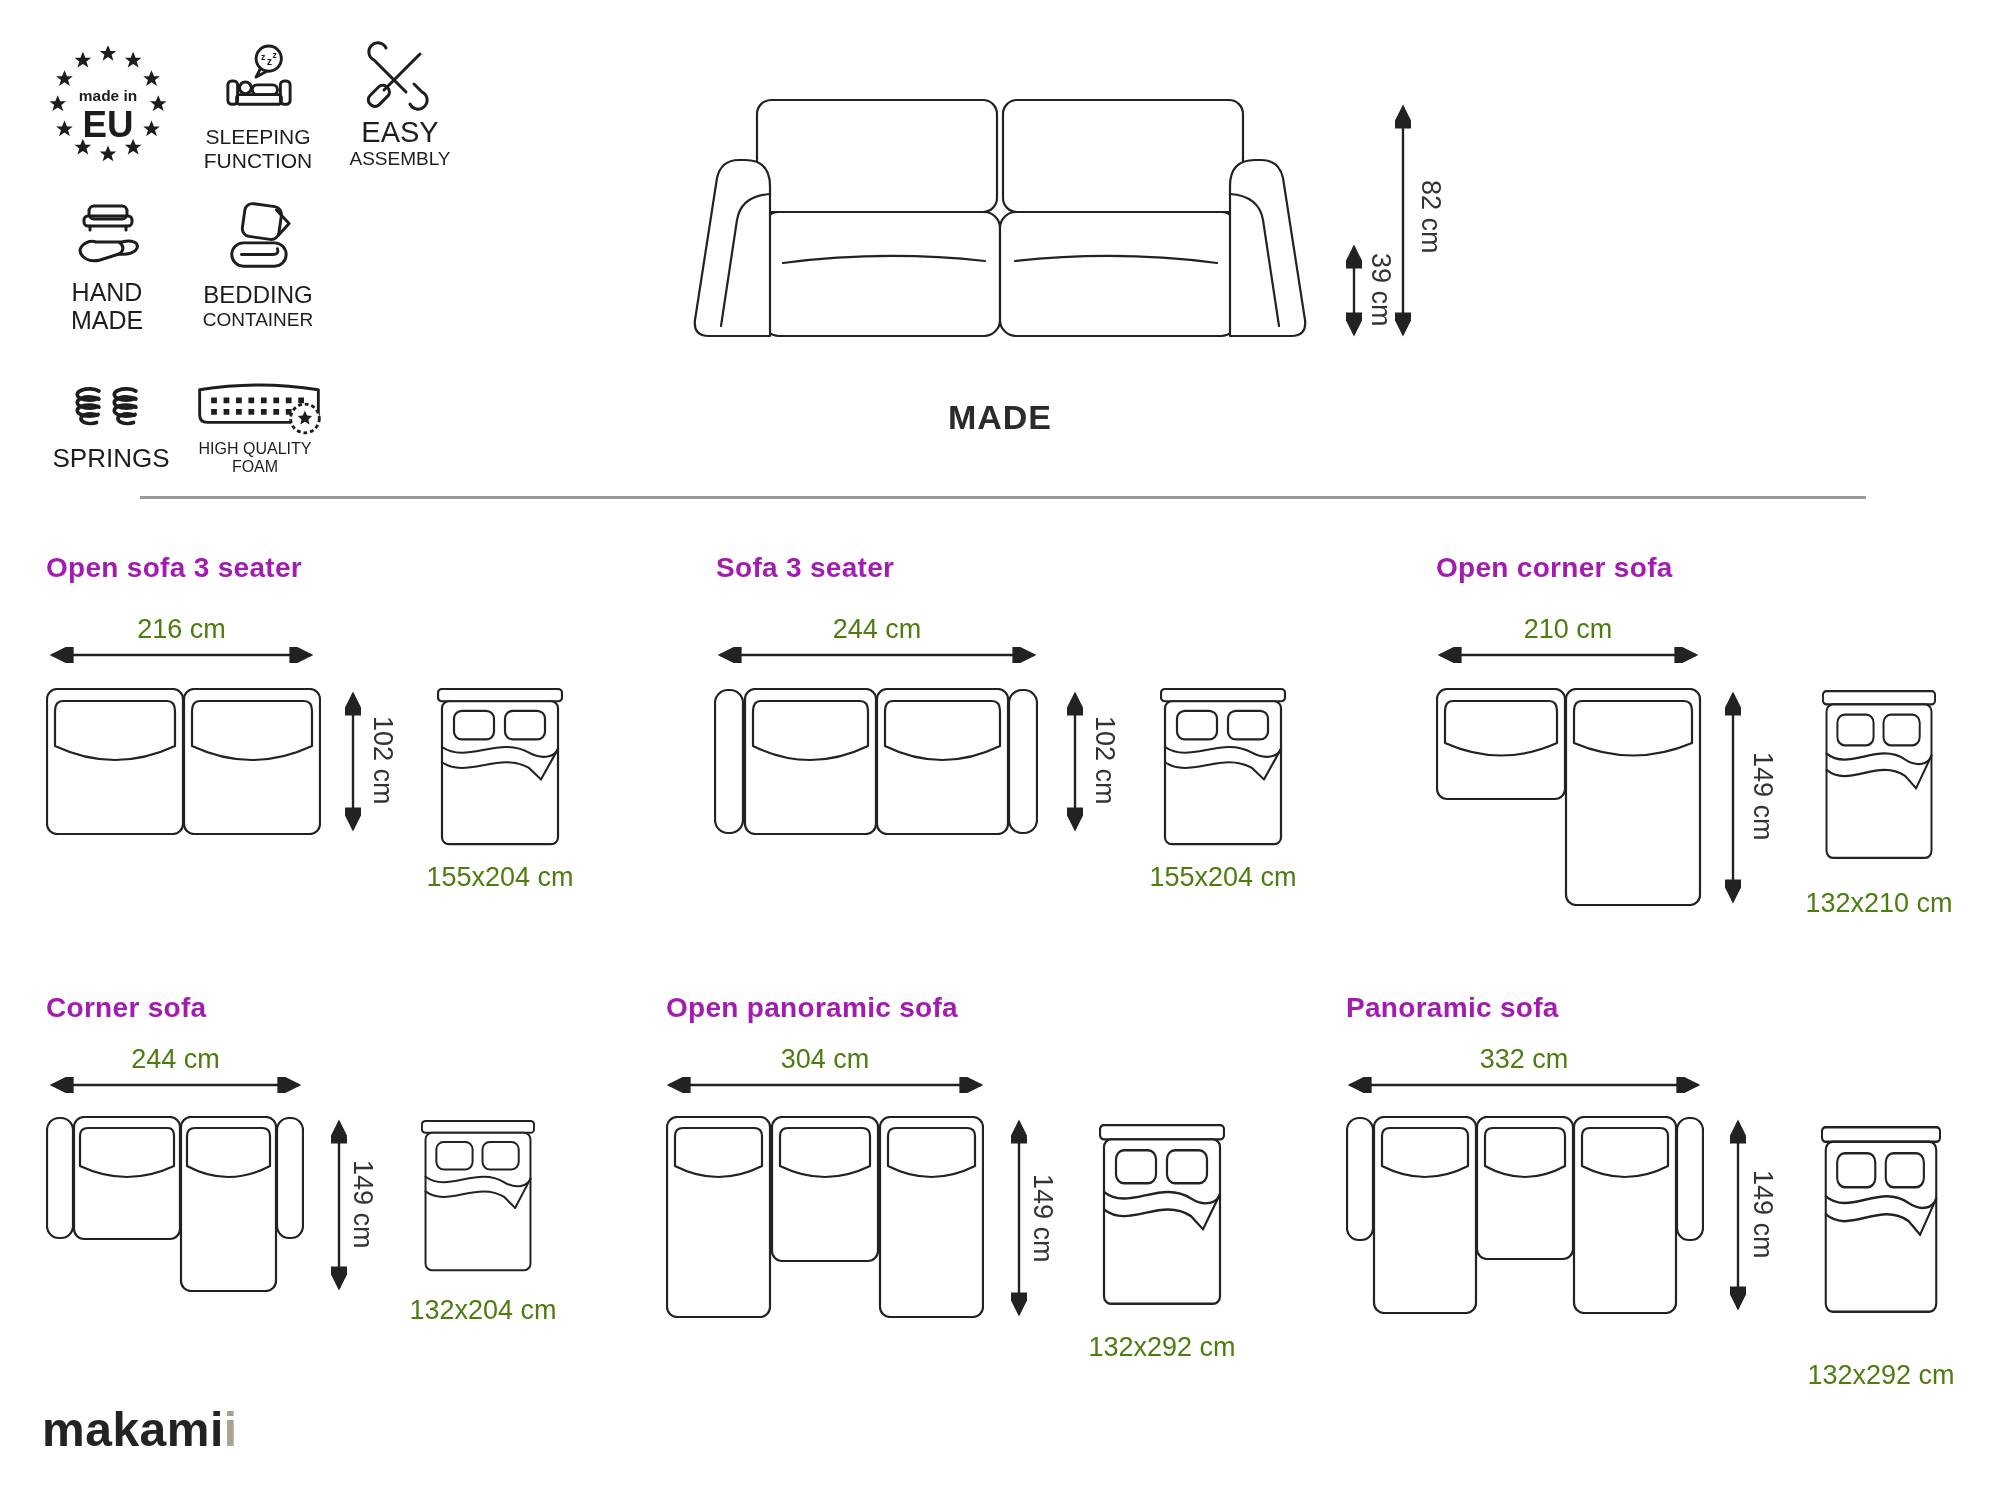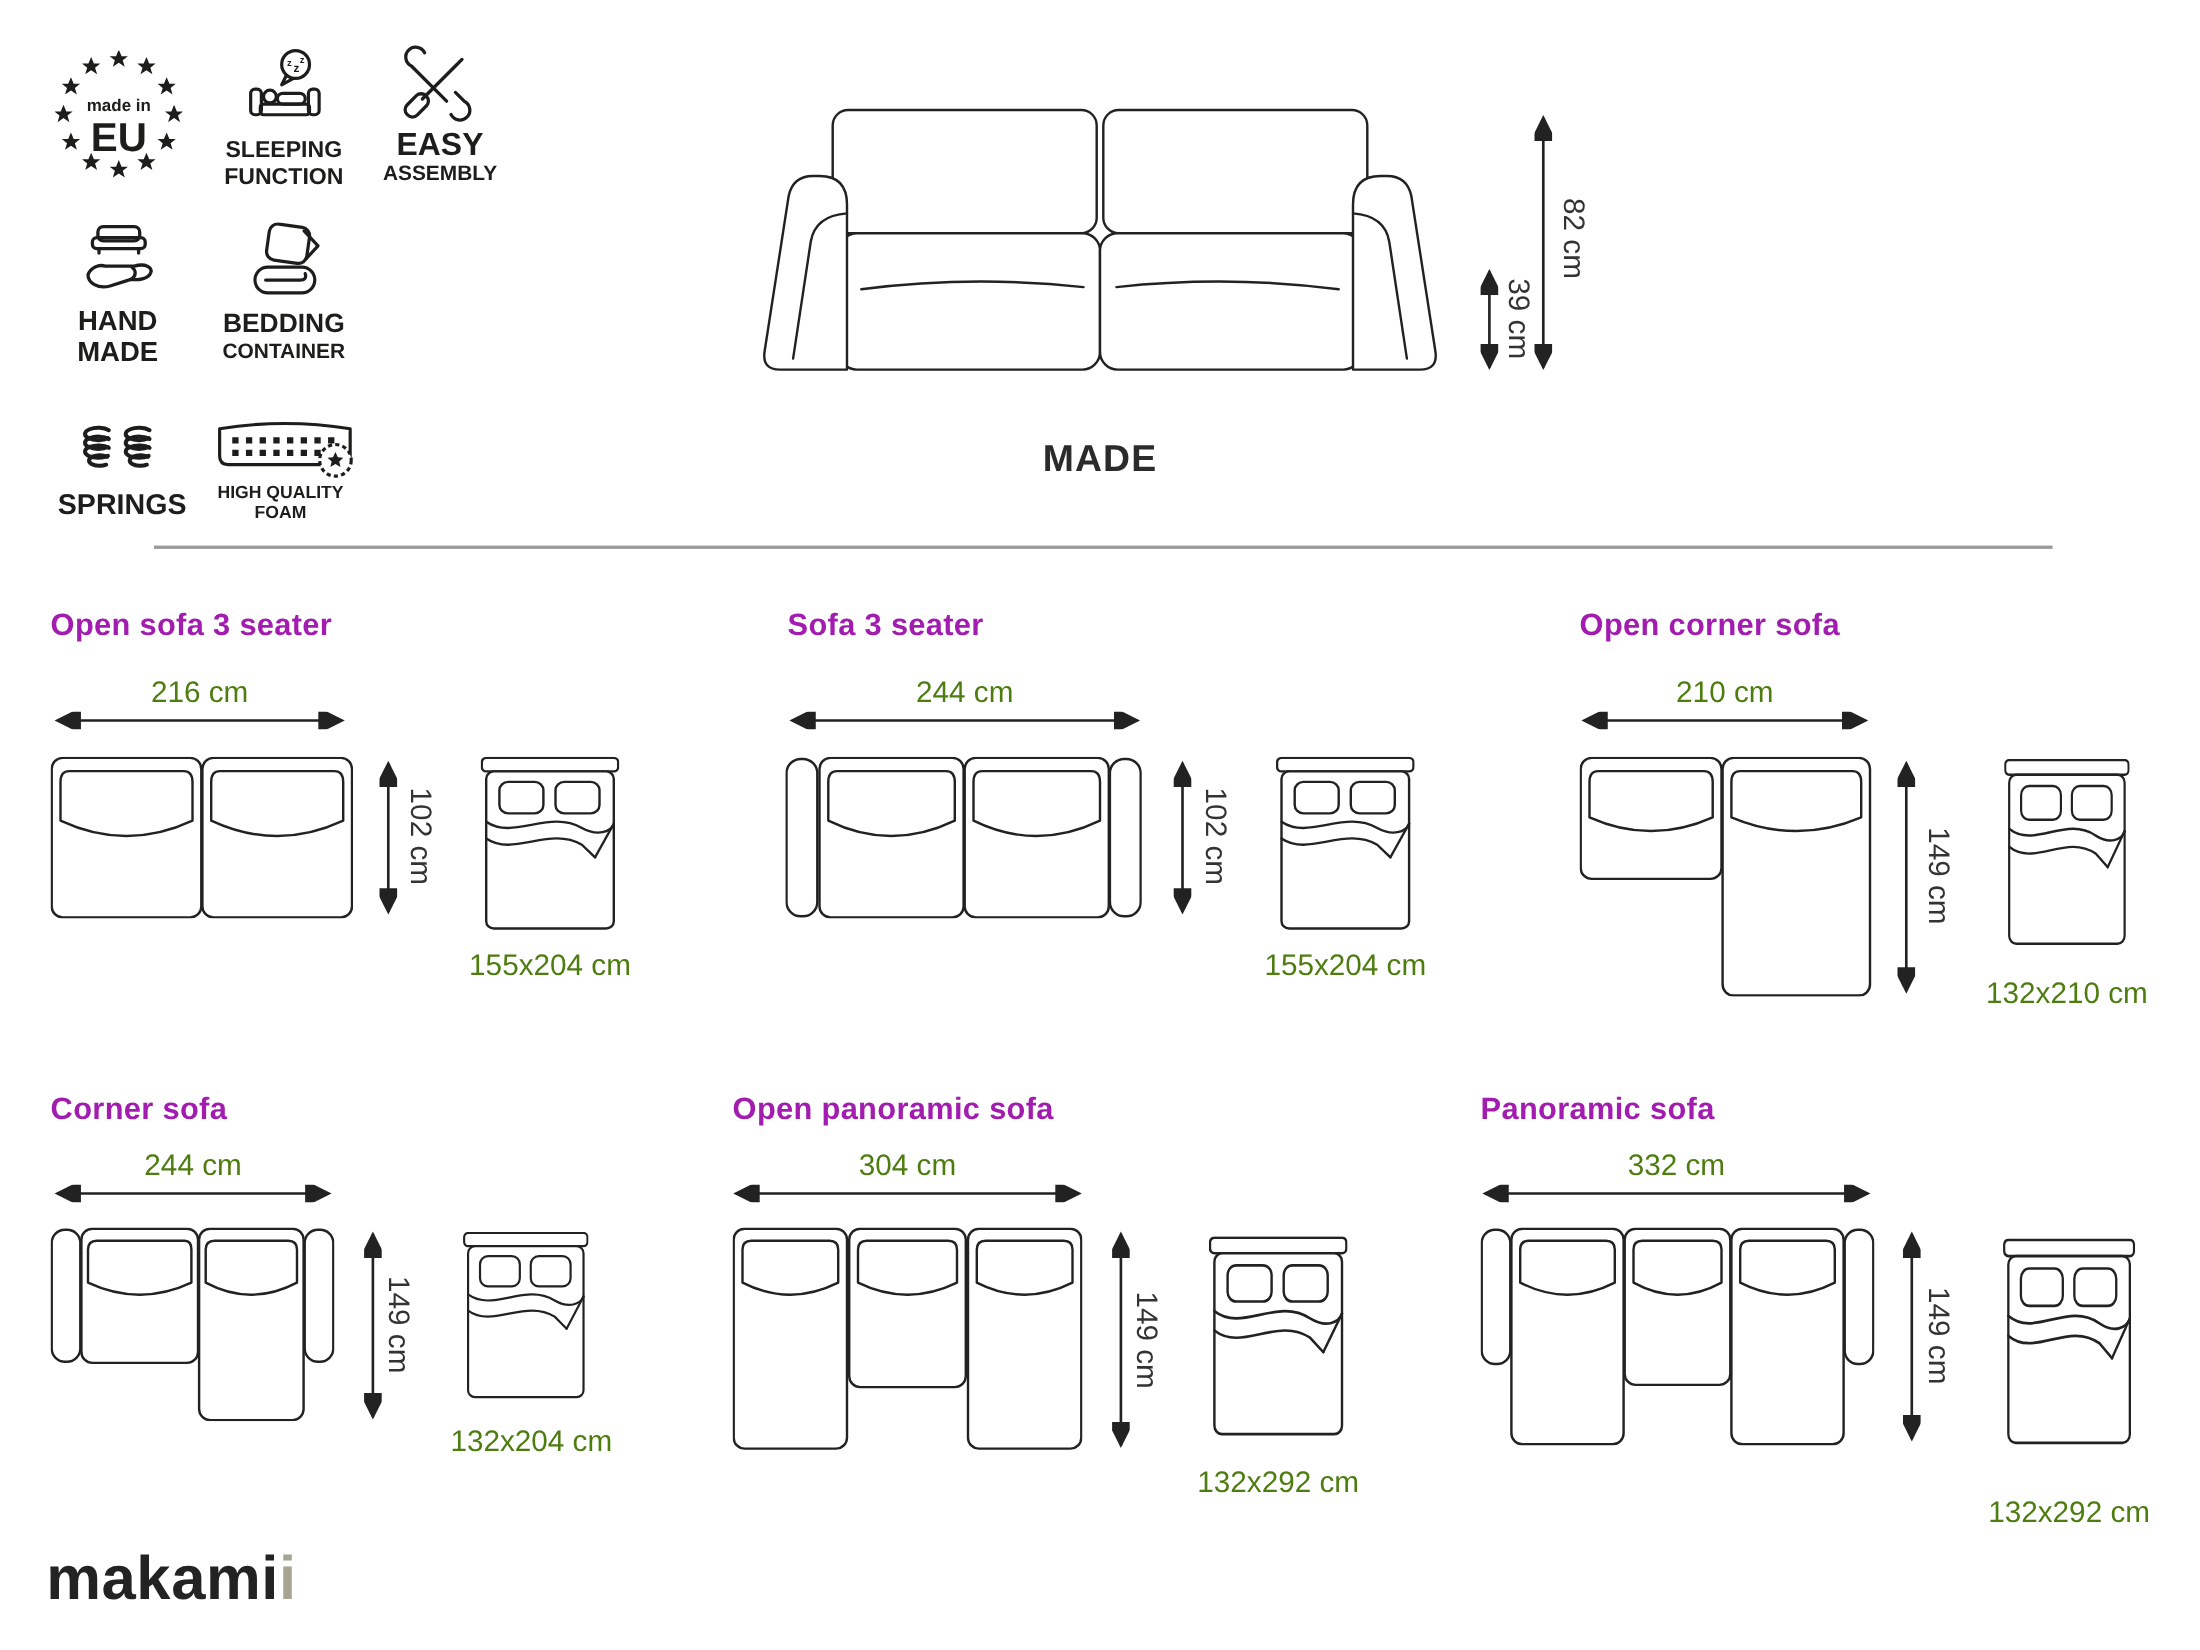--- a/index.html
+++ b/index.html
@@ -2,24 +2,24 @@
 <html><head>
 <meta charset="utf-8">
 <style>
   html,body{margin:0;padding:0;background:#fff;}
   #canvas{position:relative;width:2000px;height:1500px;background:#fff;overflow:hidden;
           font-family:"Liberation Sans","DejaVu Sans",sans-serif;color:#333;}
   .abs{position:absolute;}
   .vtitle{position:absolute;font-size:28px;font-weight:600;color:#a21caf;letter-spacing:.3px;white-space:nowrap;}
   .hlab{position:absolute;text-align:center;font-size:27px;color:#4d7c0f;white-space:nowrap;}
   .vlab{position:absolute;transform-origin:0 0;transform:rotate(90deg);font-size:27px;color:#333;white-space:nowrap;line-height:30px;}
-  .badge-label{position:absolute;text-align:center;color:#1d1d1b;font-weight:700;line-height:1.12;}
+  .badge-label{position:absolute;text-align:center;color:#1d1d1b;font-weight:400;line-height:1.12;}
   .divider{position:absolute;background:#9a9a9a;}
   #kona{position:absolute;font-size:34px;font-weight:700;color:#2b2b2b;letter-spacing:1px;text-align:center;}
-  #logo{position:absolute;font-size:56px;font-weight:700;letter-spacing:.5px;color:#232323;}
+  #logo{position:absolute;font-size:48px;font-weight:700;letter-spacing:.5px;color:#232323;}
   #logo .accent{color:#a7a494;}
   svg.dim line{stroke:#222;stroke-width:2.4;}
   svg.lineart .s{stroke:#222;stroke-width:2.2;fill:#fff;stroke-linejoin:round;stroke-linecap:round;}
   svg.lineart .nf{fill:none;}
   svg.icon .s{stroke:#1d1d1b;stroke-width:3;fill:none;stroke-linejoin:round;stroke-linecap:round;}
   svg.icon .fillb{fill:#1d1d1b;stroke:none;}
   svg.icon text{font-family:"Liberation Sans","DejaVu Sans",sans-serif;}
 </style>
 </head>
 <body>

